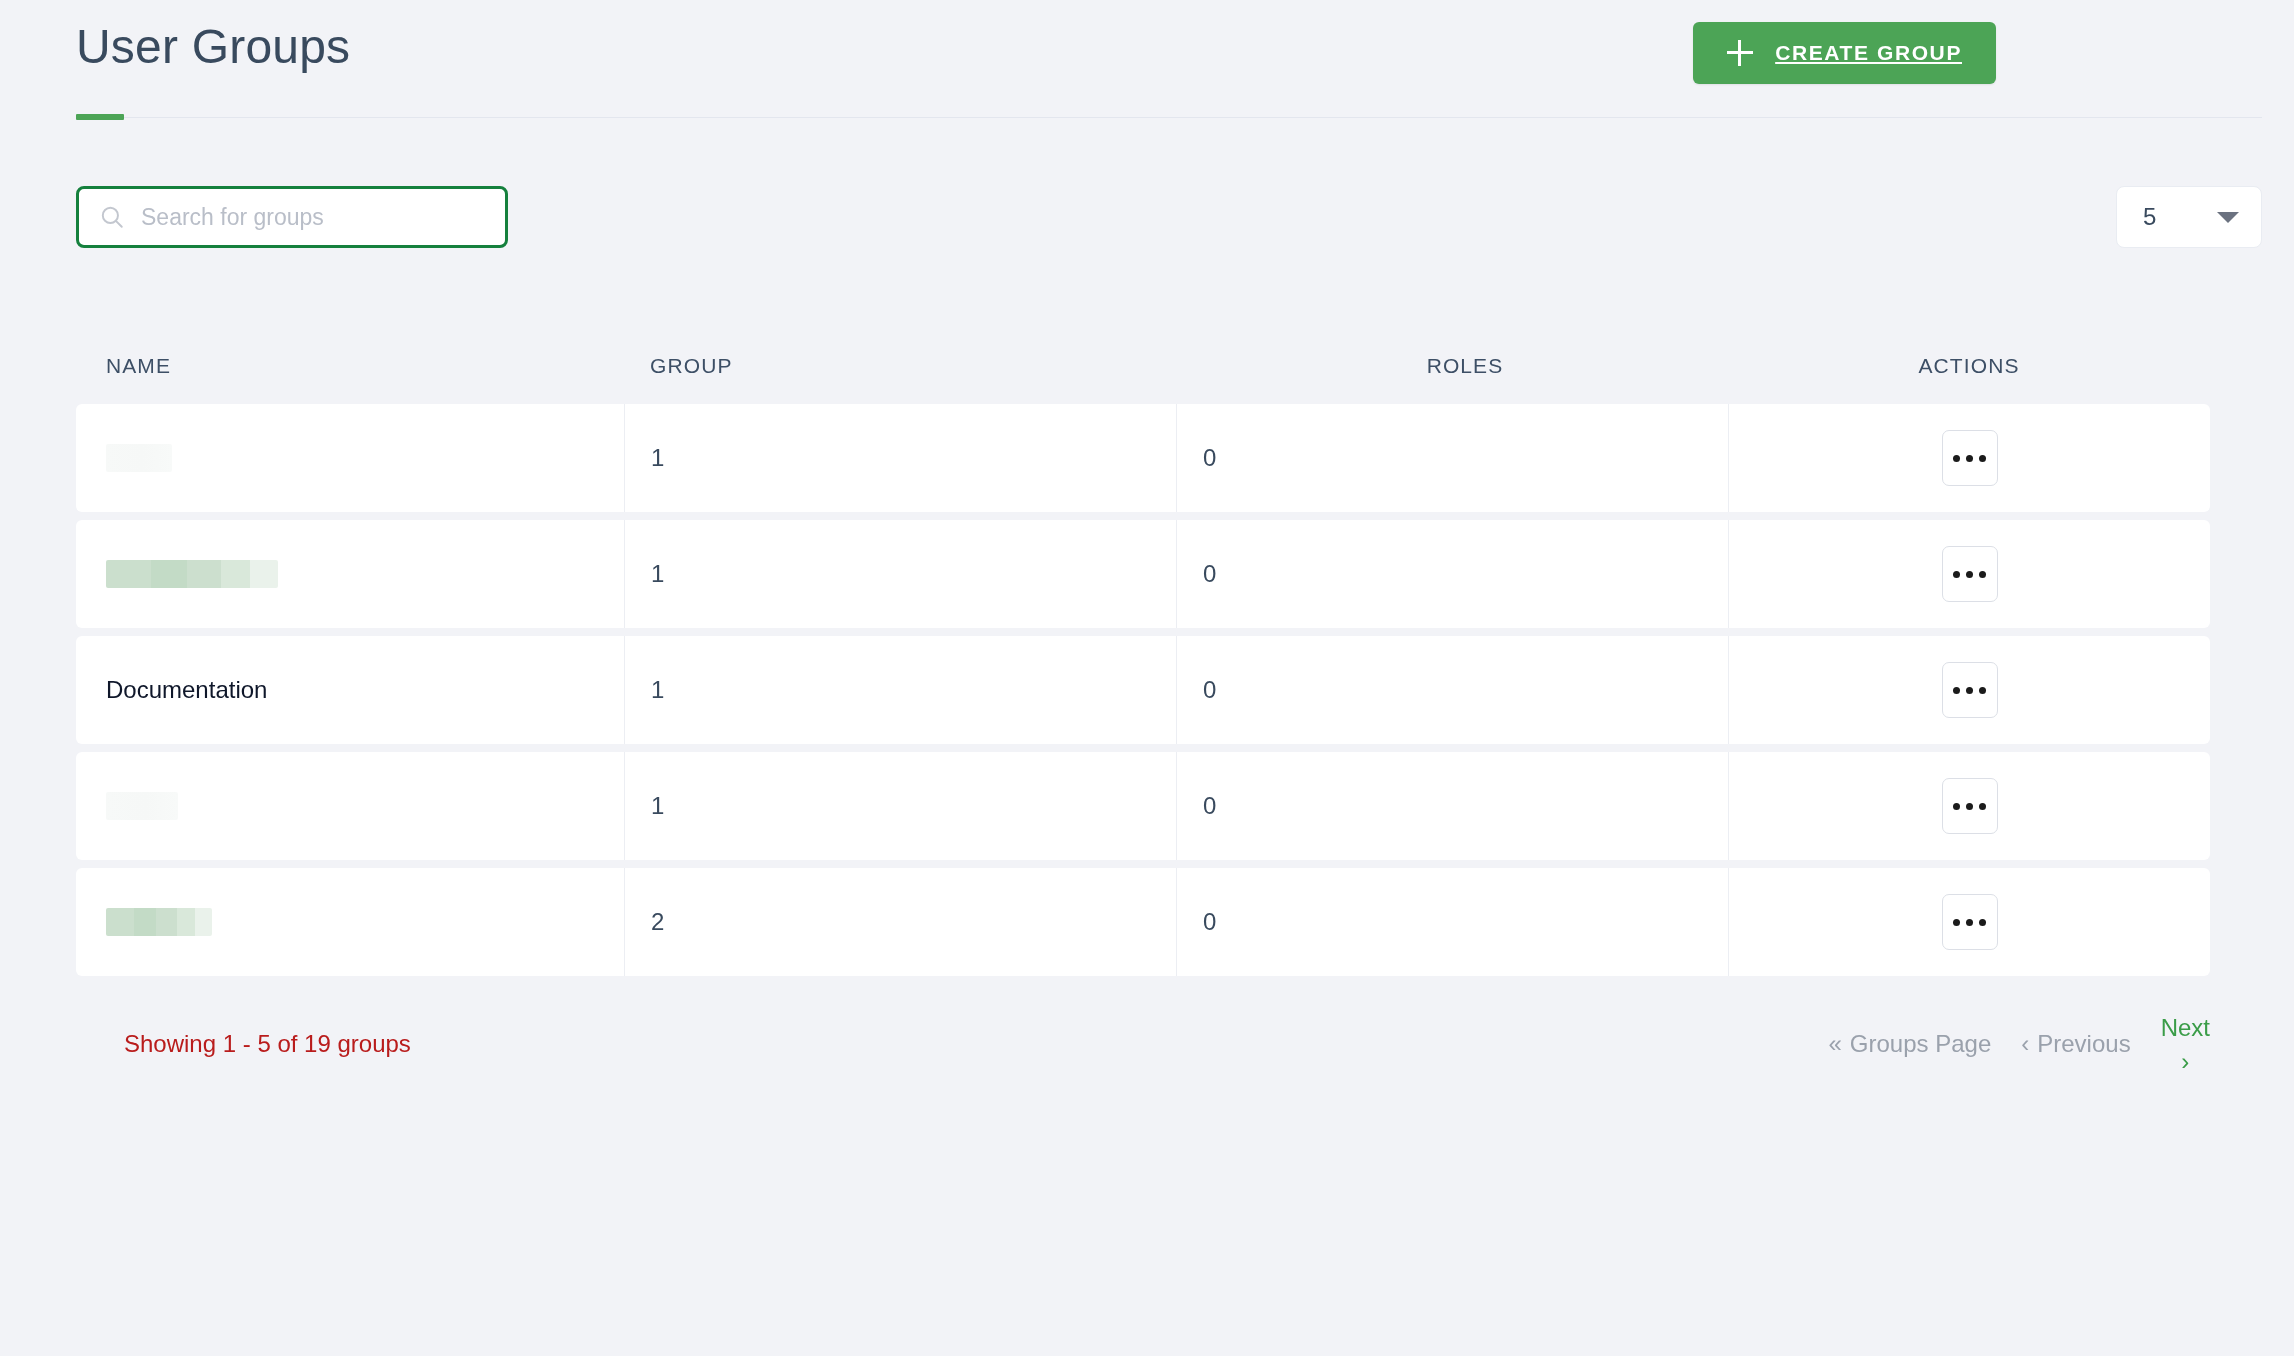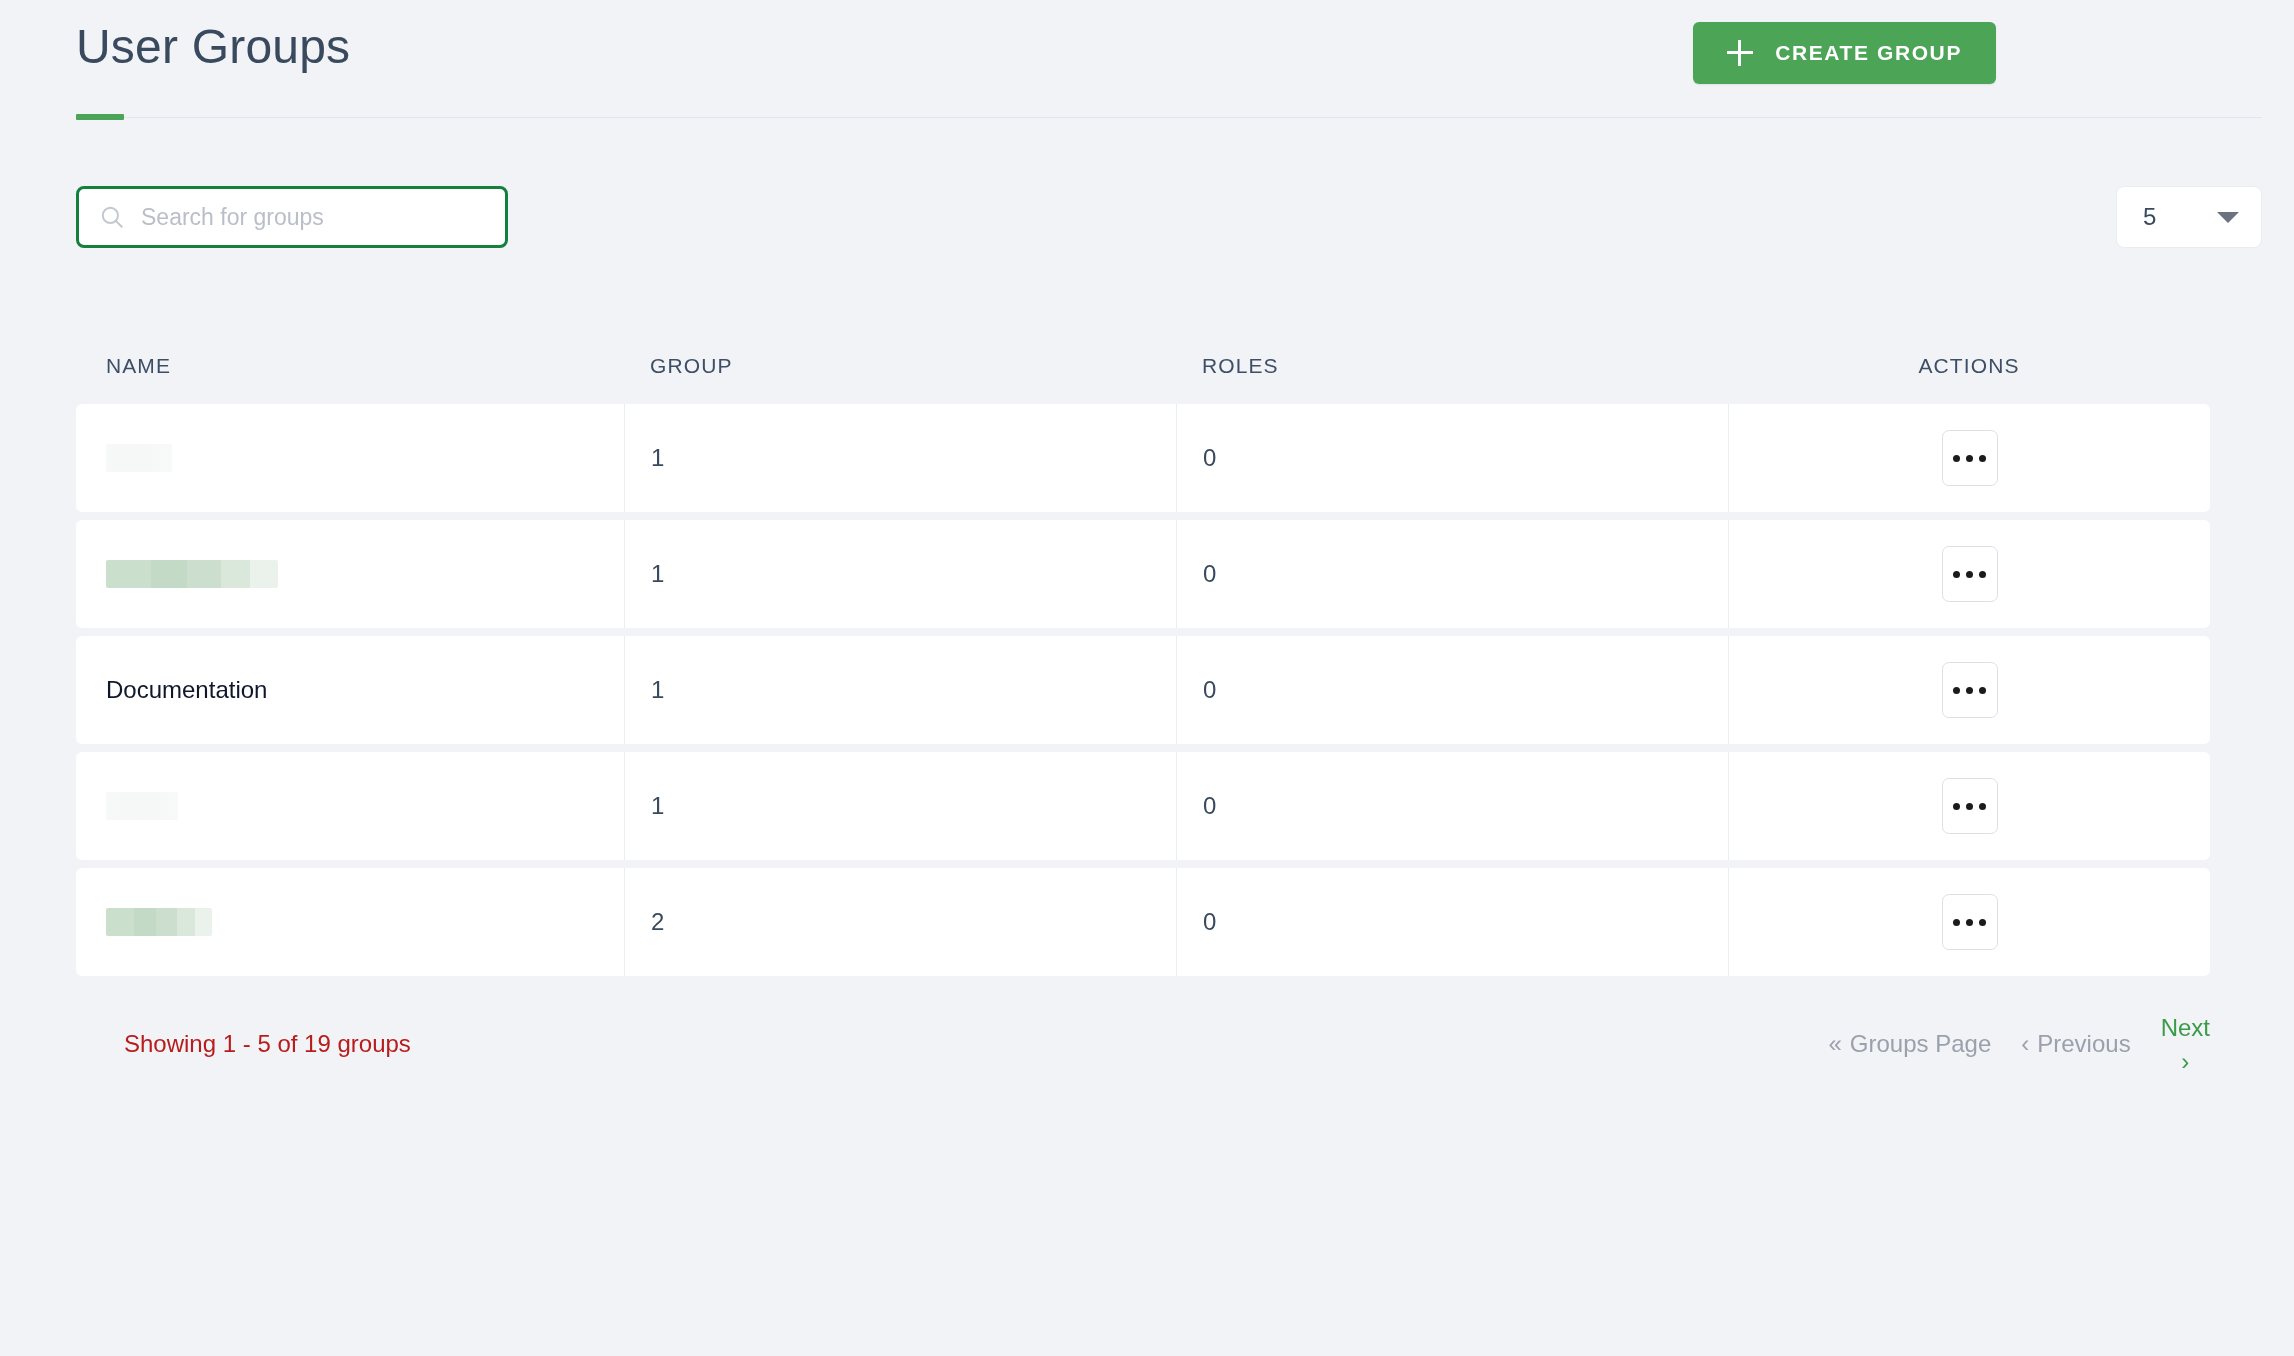--- a/index.html
+++ b/index.html
@@ -67,20 +67,21 @@
     background: #4ca456;
     color: #ffffff;
     border: none;
     border-radius: 6px;
     font-family: "Liberation Sans", sans-serif;
     font-size: 21px;
     font-weight: 600;
     letter-spacing: 1.6px;
     cursor: pointer;
     box-shadow: 0 1px 2px rgba(0,0,0,0.08);
+    text-decoration: underline;
   }
   .plus-icon {
     display: inline-block;
     position: relative;
     width: 26px;
     height: 26px;
     flex: 0 0 auto;
   }
   .plus-icon::before,
   .plus-icon::after {
@@ -169,21 +170,21 @@
     padding: 0 0 0 0;
   }
   .th {
     font-size: 21px;
     letter-spacing: 1.1px;
     color: #3d4f66;
     font-weight: 400;
   }
   .col-name    { width: 548px; padding-left: 30px; }
   .col-users   { width: 552px; padding-left: 26px; }
-  .col-roles   { width: 552px; padding-left: 26px; }
+  .col-roles   { width: 552px; padding-left: 26px; text-align: center; }
   .col-actions { width: 482px; display: flex; justify-content: center; }
 
   .table-body { margin-top: 10px; }
 
   .table-row {
     display: flex;
     align-items: stretch;
     height: 108px;
     background: #ffffff;
     border-radius: 6px;

